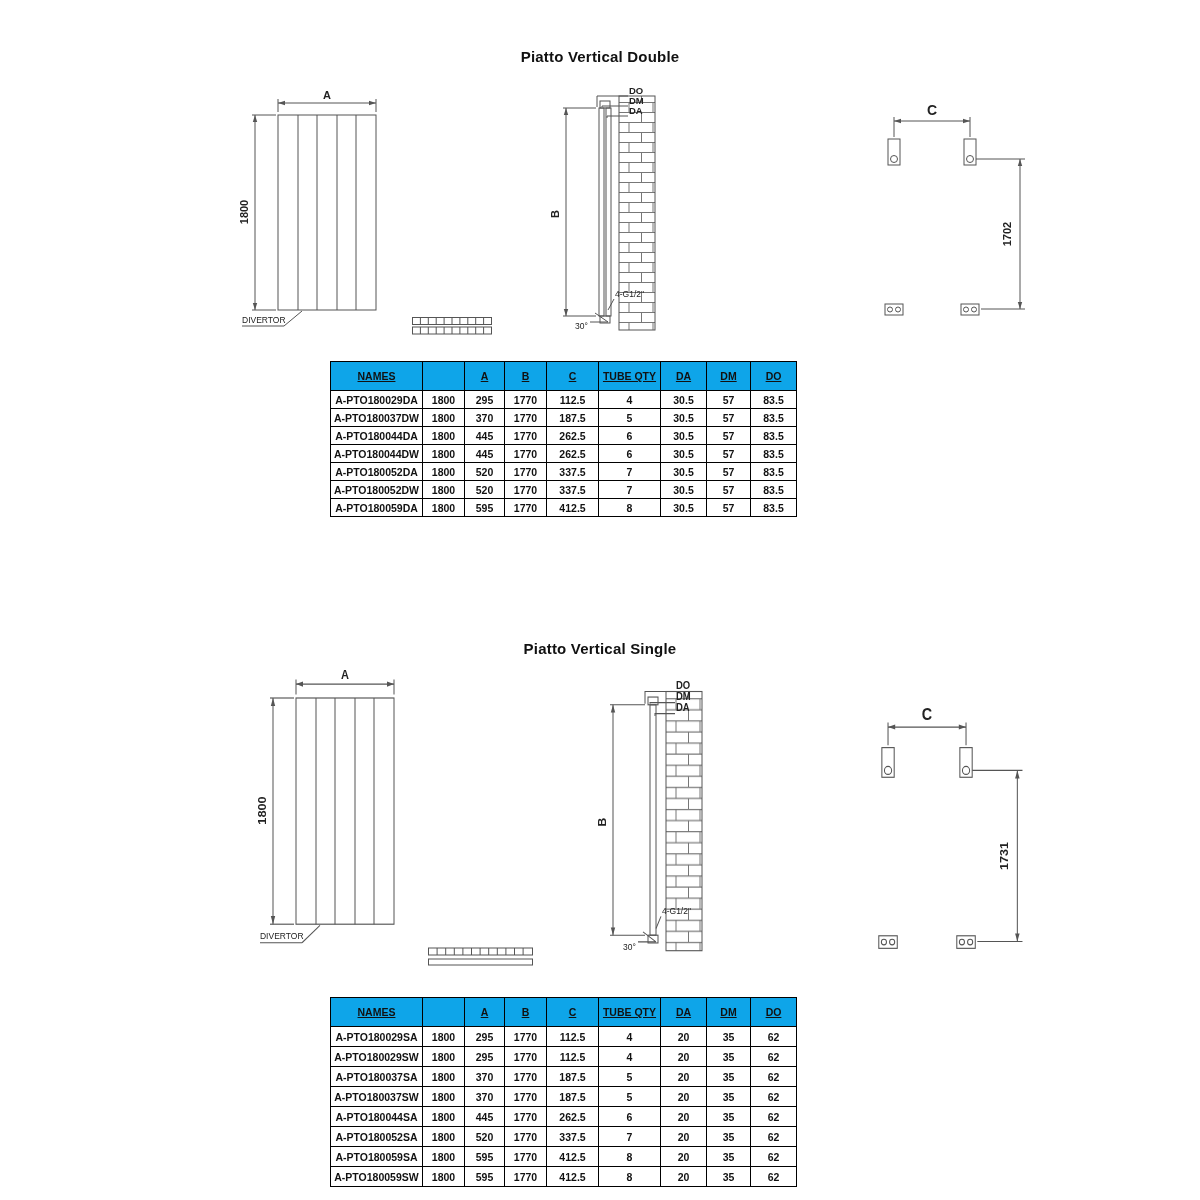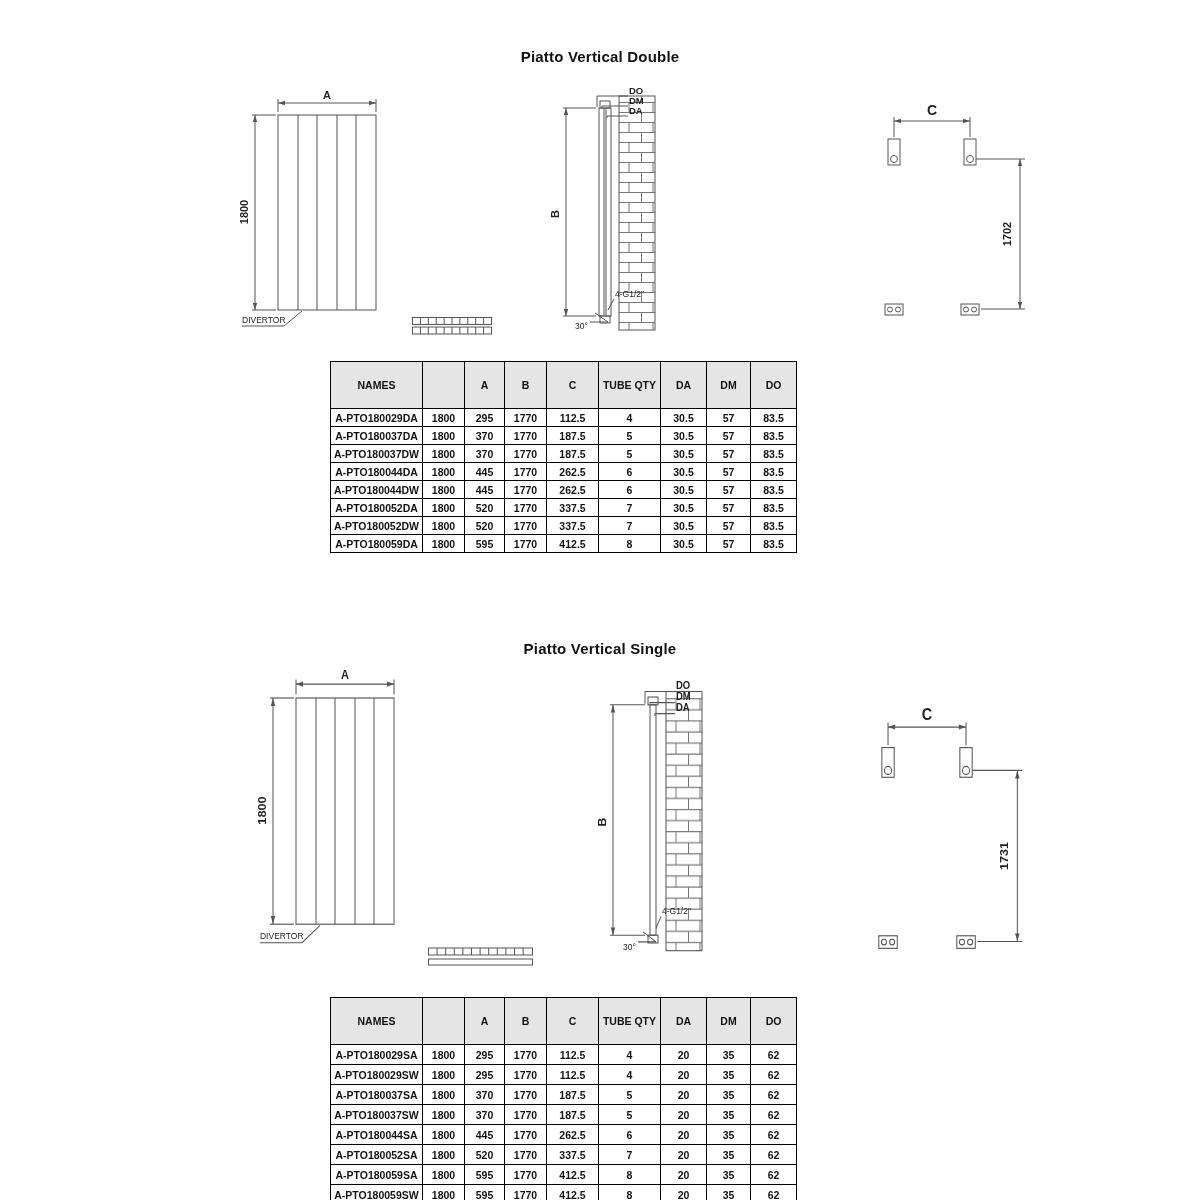--- a/index.html
+++ b/index.html
@@ -13,21 +13,21 @@
   text.dimsm { font-size:9.5px; font-weight:bold; }
   text.dimlg { font-size:14px; font-weight:bold; }
   text.small { font-size:8.5px; }
   .lines { stroke:#555; stroke-width:1; fill:none; }
   .arrow { fill:#555; stroke:none; }
   .spec-table { position:absolute; border-collapse:collapse; table-layout:fixed; width:466px; background:#fff; }
   .spec-table th, .spec-table td {
     border:1px solid #000; font-size:10.5px; font-weight:bold; text-align:center;
     padding:2.5px 2px; color:#111; white-space:nowrap; overflow:hidden;
   }
-  .spec-table th { background:#e5e5e5; padding:17px 2px; }
+  .spec-table th { background:#0ea5e9; padding:8px 2px;text-decoration:underline; }
   .spec-table.t2 td { padding:3.5px 2px; }
 </style>
 </head>
 <body>
 
 <div class="canvas">
 
   <div class="title" style="top:24px">Piatto Vertical Double</div>
 
   <svg style="left:240px; top:66px" width="150" height="250" viewBox="0 0 150 250">
@@ -160,31 +160,20 @@
           <td>1800</td>
           <td>295</td>
           <td>1770</td>
           <td>112.5</td>
           <td>4</td>
           <td>30.5</td>
           <td>57</td>
           <td>83.5</td>
         </tr>
         <tr>
-          <td>A-PTO180037DA</td>
-          <td>1800</td>
-          <td>370</td>
-          <td>1770</td>
-          <td>187.5</td>
-          <td>5</td>
-          <td>30.5</td>
-          <td>57</td>
-          <td>83.5</td>
-        </tr>
-        <tr>
           <td>A-PTO180037DW</td>
           <td>1800</td>
           <td>370</td>
           <td>1770</td>
           <td>187.5</td>
           <td>5</td>
           <td>30.5</td>
           <td>57</td>
           <td>83.5</td>
         </tr>

